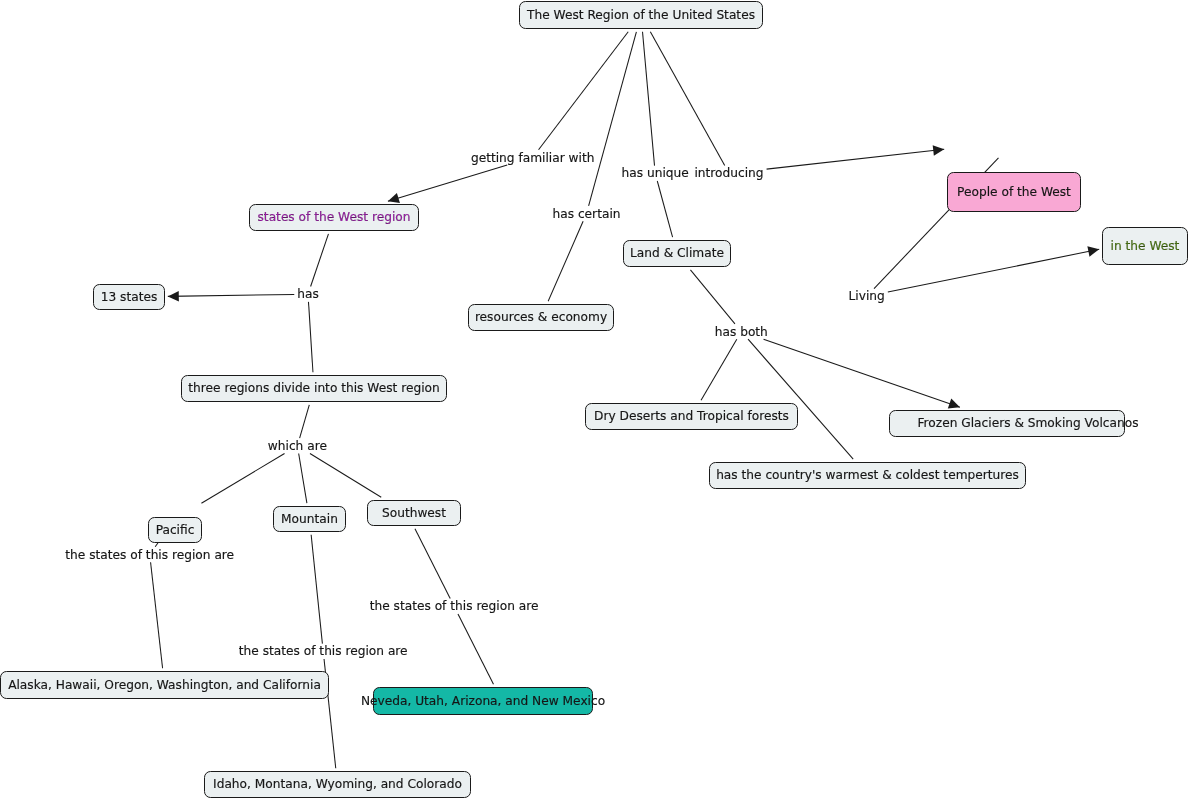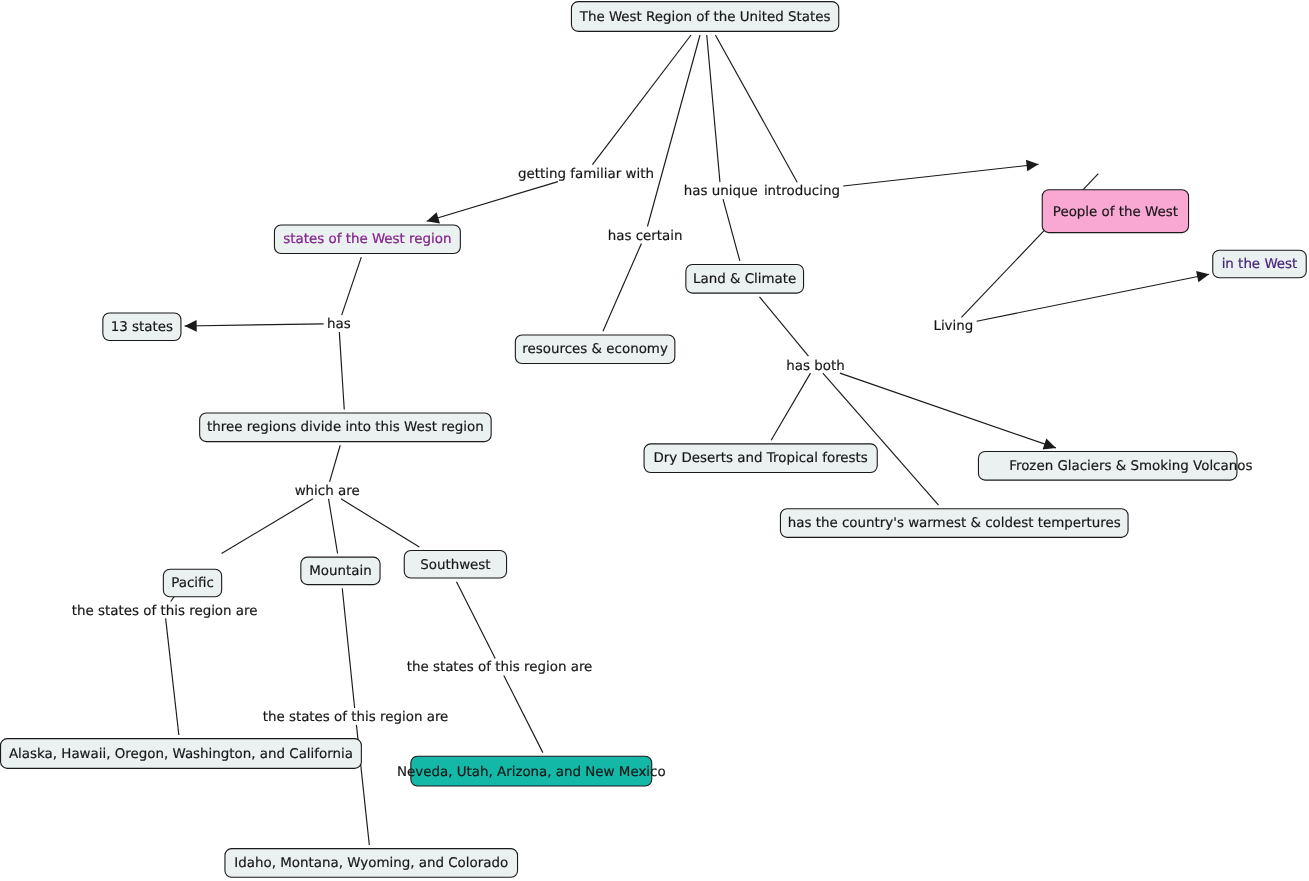--- a/index.html
+++ b/index.html
@@ -68,21 +68,21 @@
       </div>
     <div class="node" style="left: 93px; top: 284px; width: 72px; height: 26px; background: rgb(235, 240, 241); border-color: rgb(26, 26, 26); color: rgb(22, 22, 22); font-size: 12.2px;">
         <span>13 states</span>
       </div>
     <div class="node" style="left: 468px; top: 304px; width: 146px; height: 27px; background: rgb(235, 240, 241); border-color: rgb(26, 26, 26); color: rgb(22, 22, 22); font-size: 12.2px;">
         <span>resources &amp; economy</span>
       </div>
     <div class="node" style="left: 947px; top: 128px; width: 134px; height: 40px; background: #f9a8d4; border-color: rgb(26, 26, 26); color: rgb(22, 22, 22); font-size: 12.2px; margin-top: 44px;">
         <span>People of the West</span>
       </div>
-    <div class="node" style="left: 1102px; top: 227px; width: 86px; height: 26px; background: rgb(235, 240, 241); border-color: rgb(26, 26, 26); color: #4c1d95; font-size: 12.2px;">
+    <div class="node" style="left: 1102px; top: 227px; width: 86px; height: 38px; background: rgb(235, 240, 241); border-color: rgb(26, 26, 26); color: #4d7c0f; font-size: 12.2px;">
         <span>in the West</span>
       </div>
     <div class="node" style="left: 623px; top: 240px; width: 108px; height: 27px; background: rgb(235, 240, 241); border-color: rgb(26, 26, 26); color: rgb(22, 22, 22); font-size: 12.2px;">
         <span>Land &amp; Climate</span>
       </div>
     <div class="node" style="left: 585px; top: 403px; width: 213px; height: 27px; background: rgb(235, 240, 241); border-color: rgb(26, 26, 26); color: rgb(22, 22, 22); font-size: 12.2px;">
         <span>Dry Deserts and Tropical forests</span>
       </div>
     <div class="node" style="left: 181px; top: 375px; width: 266px; height: 27px; background: rgb(235, 240, 241); border-color: rgb(26, 26, 26); color: rgb(22, 22, 22); font-size: 12.2px;">
         <span>three regions divide into this West region</span>

